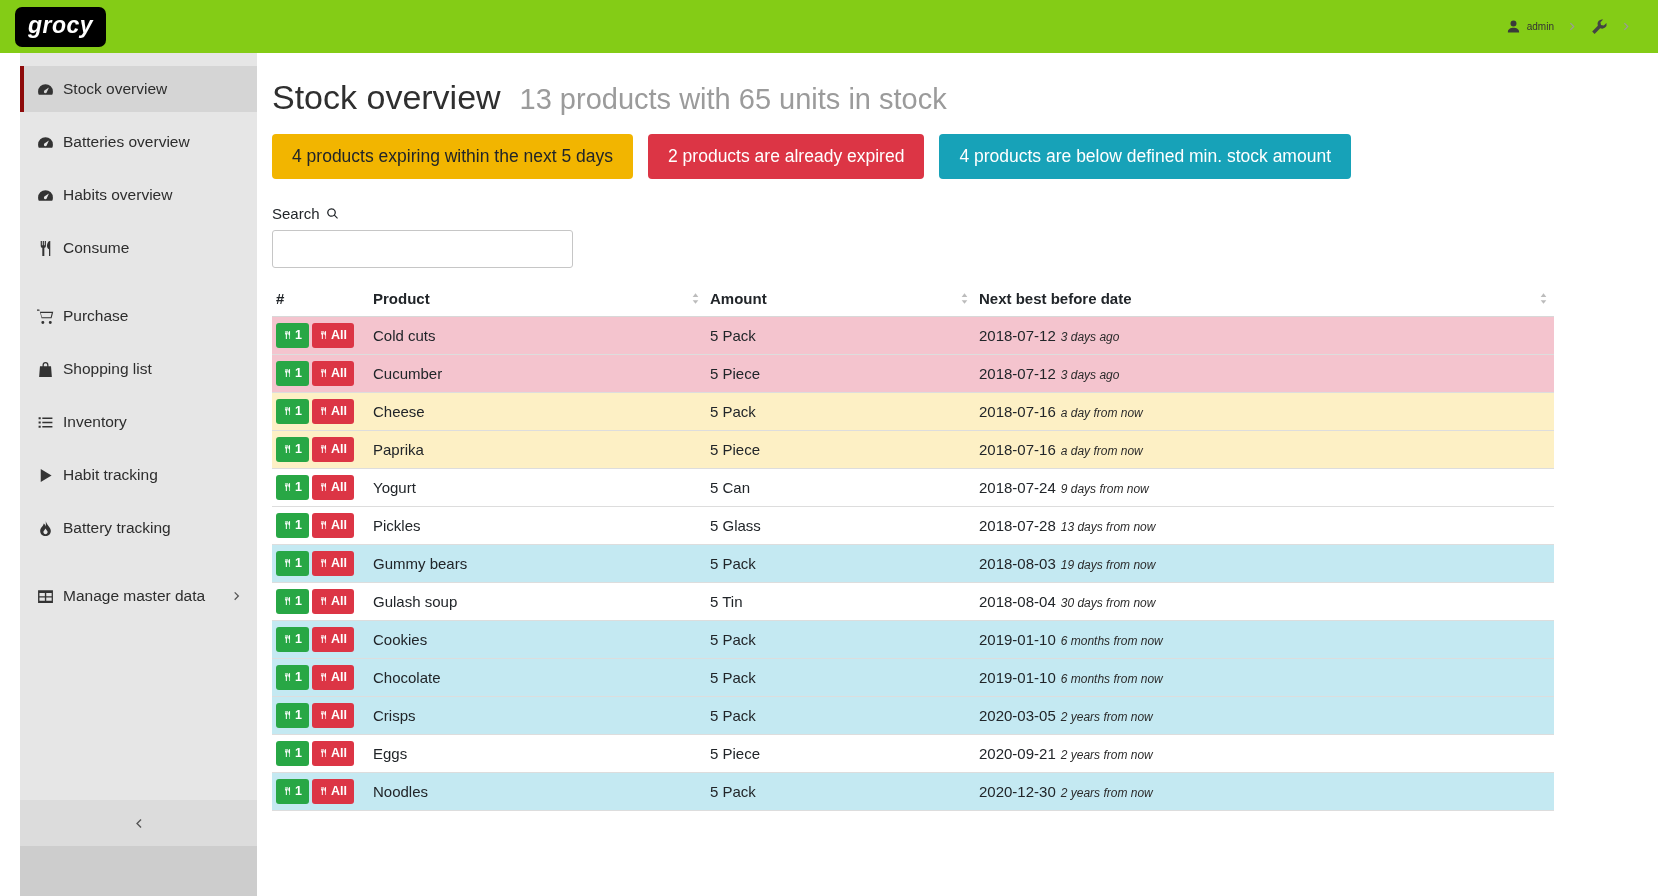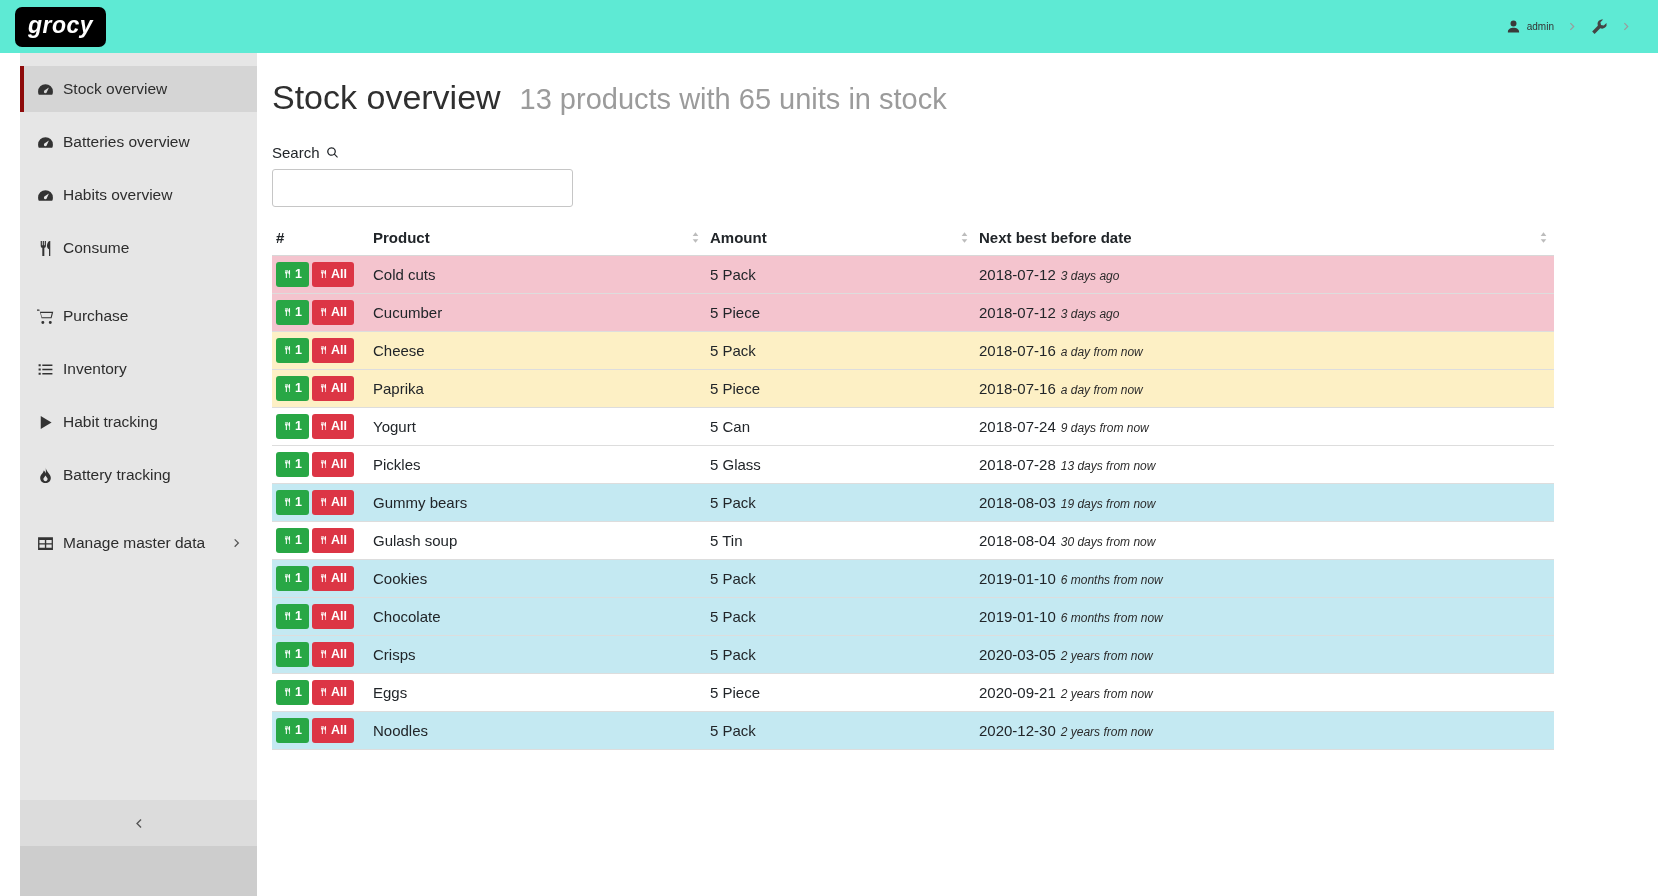--- a/index.html
+++ b/index.html
@@ -5,21 +5,21 @@
   * { box-sizing: border-box; }
   html, body { margin: 0; padding: 0; }
   body {
     width: 1658px; height: 896px;
     font-family: "Liberation Sans", sans-serif;
     color: #212529; background: #fff; overflow: hidden;
   }
   svg { display: block; width: 100%; height: 100%; }
 
   
-  .topbar { height: 53px; display: flex; justify-content: space-between; align-items: center; padding: 0 26px 0 15px; background: #5eead4; }
+  .topbar { height: 53px; display: flex; justify-content: space-between; align-items: center; padding: 0 26px 0 15px; background: #84cc16; }
   .logo { background: #000; color: #fff; border-radius: 7px; padding: 5px 13px 8px; font-size: 23px; font-weight: 700; font-style: italic; letter-spacing: .5px; cursor: pointer; }
   .topbar-right { display: flex; align-items: center; gap: 13px; }
   .user-menu { display: flex; align-items: center; gap: 6px; cursor: pointer; }
   .hicon { width: 15px; height: 15px; color: #3a3a3a; }
   .wrench { width: 17px; height: 17px; color: #444; }
   .user-name { font-size: 10px; font-weight: 400; color: #333; }
   .hchev { width: 11px; height: 11px; color: #9a9a9a; }
 
   
   .app { display: flex; height: calc(100% - 53px); padding-left: 20px; }
@@ -151,20 +151,28 @@
           <span class="sicon">
             <svg viewBox="0 0 16 16">
               <path d="M0 1.5h2.2l.5 2h12.6l-1.6 6.2H4.3L3 4.5l-.6-1.9H0v-1.1zm4.6 7.1h8.3l1-4H3.6l1 4zM5.5 15a1.4 1.4 0 1 1 0-2.8 1.4 1.4 0 0 1 0 2.8zm7 0a1.4 1.4 0 1 1 0-2.8 1.4 1.4 0 0 1 0 2.8z" fill="currentColor"></path>
             </svg>
           </span>
           <span class="slabel">Purchase</span>
         </div>
         <div class="side-item">
           <span class="sicon">
             <svg viewBox="0 0 16 16">
+              <path d="M5.2 5V3.8a2.8 2.8 0 0 1 5.6 0V5h2.4l.8 10H2l.8-10h2.4zm1.2 0h3.2V3.8a1.6 1.6 0 0 0-3.2 0V5z" fill="currentColor"></path>
+            </svg>
+          </span>
+          <span class="slabel">Shopping list</span>
+        </div>
+        <div class="side-item">
+          <span class="sicon">
+            <svg viewBox="0 0 16 16">
               <path d="M1.5 3h2v2h-2V3zm0 4h2v2h-2V7zm0 4h2v2h-2v-2zM5 3.4h9.5v1.3H5V3.4zm0 4h9.5v1.3H5V7.4zm0 4h9.5v1.3H5v-1.3z" fill="currentColor"></path>
             </svg>
           </span>
           <span class="slabel">Inventory</span>
         </div>
         <div class="side-item">
           <span class="sicon">
             <svg viewBox="0 0 16 16">
               <path d="M3.5 1.8 13.7 8 3.5 14.2V1.8z" fill="currentColor"></path>
             </svg>
@@ -202,20 +210,25 @@
     </div>
     <div class="sidebar-footer"></div>
   </aside>
 
   <main class="content">
     <h1 class="page-title-row">
       <span class="page-title">Stock overview</span>
       <span class="page-subtitle">13 products with 65 units in stock</span>
     </h1>
 
+    <div class="alerts" id="alerts">
+        <button class="alert alert-warning">4 products expiring within the next 5 days</button>
+        <button class="alert alert-danger">2 products are already expired</button>
+        <button class="alert alert-info">4 products are below defined min. stock amount</button>
+      </div>
 
     <div class="filter-row">
       <div class="filter-group">
         <div class="flabel">
           <span>Search</span>
           <span class="licon">
               <svg viewBox="0 0 16 16">
                 <path d="M6.8 1.5a5.3 5.3 0 1 0 3.3 9.4l3.6 3.6 1-1-3.6-3.6a5.3 5.3 0 0 0-4.3-8.4zm0 1.5a3.8 3.8 0 1 1 0 7.6 3.8 3.8 0 0 1 0-7.6z" fill="currentColor"></path>
               </svg>
             </span>

